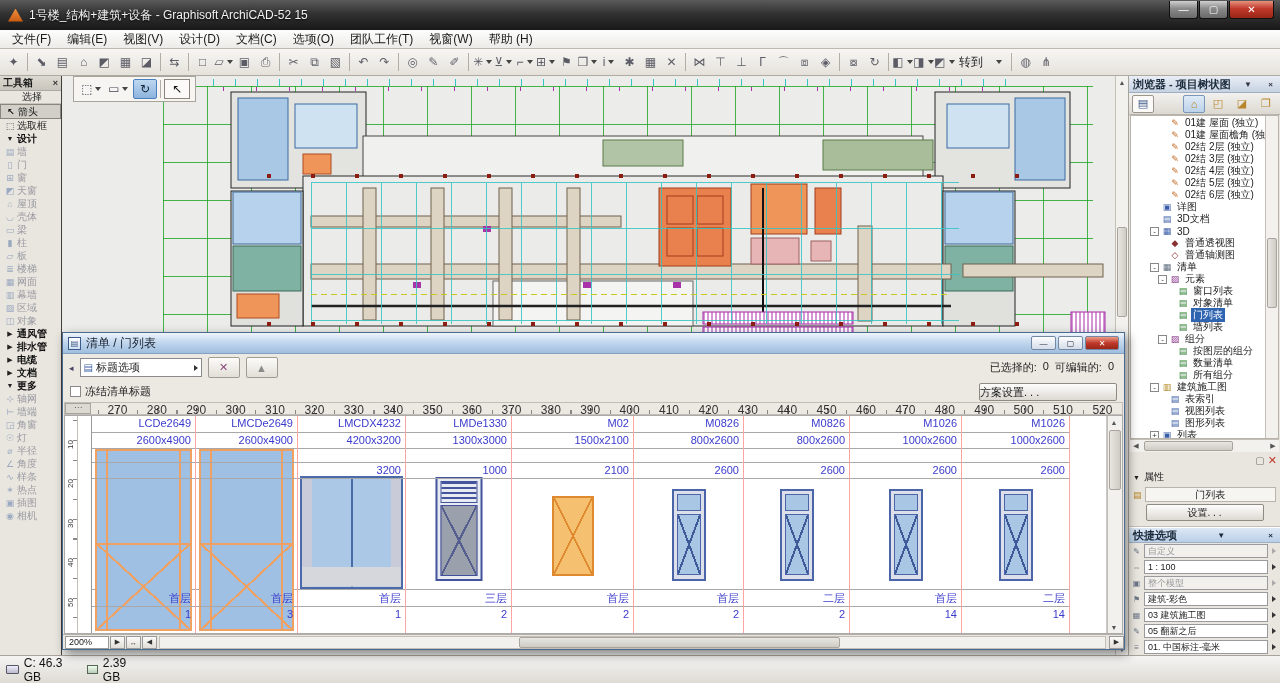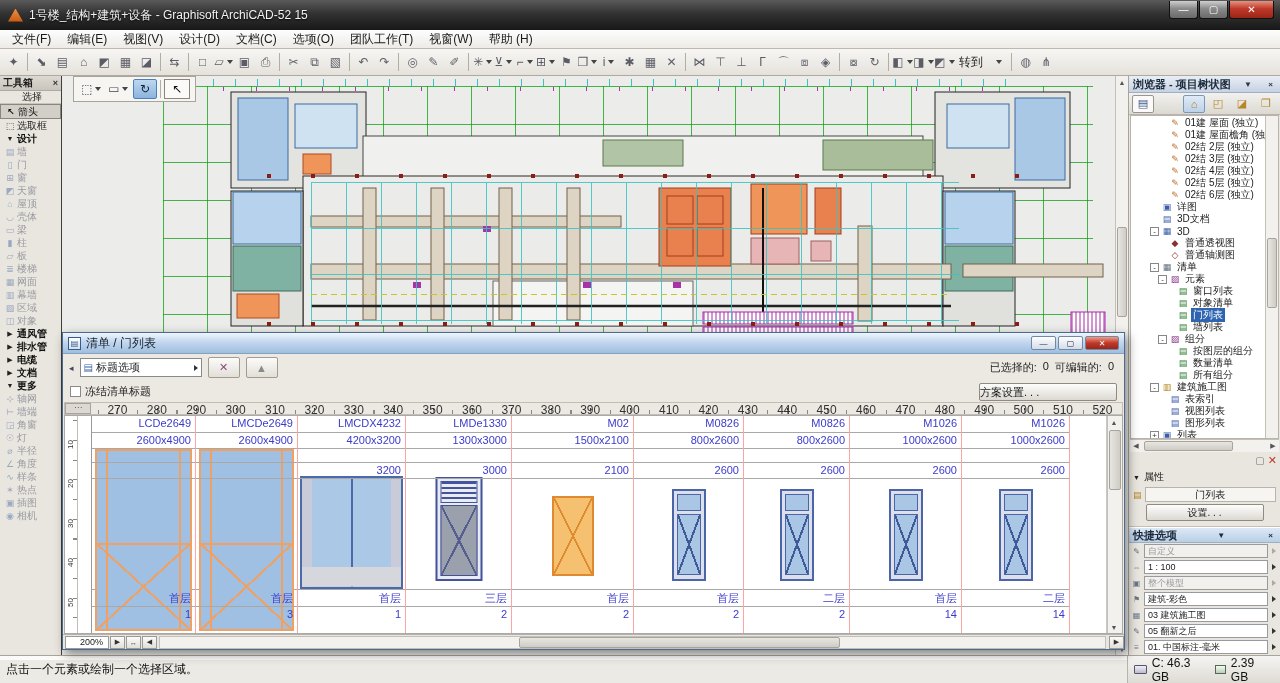--- a/index.html
+++ b/index.html
@@ -167,21 +167,21 @@
     linear-gradient(to top right,transparent calc(50% - 1px),#e08a30 calc(50% - 1px),#e08a30 calc(50% + 1px),transparent calc(50% + 1px)),
     linear-gradient(to bottom right,transparent calc(50% - 1px),#e08a30 calc(50% - 1px),#e08a30 calc(50% + 1px),transparent calc(50% + 1px)),#f5c070}
   .pv-single{left:50%;transform:translateX(-50%);width:34px;top:73px;height:92px;background:#dde0ea;border:2px solid #4a66a8}
   .pv-single::before{content:"";position:absolute;left:3px;right:3px;top:3px;height:15px;background:#a9c6e4;border:1px solid #4a66a8}
   .pv-single::after{content:"";position:absolute;left:3px;right:3px;top:23px;bottom:4px;border:1px solid #4a66a8;background:
     linear-gradient(to top right,transparent calc(50% - 1px),#3f5a98 calc(50% - 1px),#3f5a98 calc(50% + 1px),transparent calc(50% + 1px)),
     linear-gradient(to bottom right,transparent calc(50% - 1px),#3f5a98 calc(50% - 1px),#3f5a98 calc(50% + 1px),transparent calc(50% + 1px)),#a9c6e4}
   .fw-vsb{width:15px;background:#f2f1ee;border-left:1px solid #c4c0b8;position:relative;flex:0 0 auto}
   .fw-vsb .thumb{position:absolute;left:1px;right:1px;top:14px;height:60px;background:linear-gradient(90deg,#e8e6e1,#cfccc5);border:1px solid #a8a49c;border-radius:2px}
   .fw-bottom{height:15px;background:#e8e6e1;border-top:1px solid #b5b1a9;display:flex;align-items:center;flex:0 0 auto}
-  .zoombox{width:44px;height:13px;background:#fff;border:1px solid #9a9a9a;font-size:9px;padding-left:14px;margin-left:2px}
+  .zoombox{width:44px;height:13px;background:#fff;border:1px solid #9a9a9a;font-size:9px;padding-left:3px;margin-left:2px}
   .zbtn{width:15px;height:13px;border:1px solid #9a9a9a;background:linear-gradient(#fcfbf9,#e2dfd8);font-size:7px;display:flex;align-items:center;justify-content:center;color:#333;margin-left:1px}
   .fw-hsb{flex:1;position:relative;height:13px;margin:0 2px;background:#f2f1ee;border:1px solid #c4c0b8}
   .fw-hsb .thumb{position:absolute;top:0;bottom:0;left:38%;width:34%;background:linear-gradient(#e8e6e1,#cfccc5);border:1px solid #a8a49c;border-radius:2px}
 
   
   .statusbar{position:absolute;left:0;right:0;bottom:0;height:28px;background:linear-gradient(#f5f4f2,#dedbd4);border-top:1px solid #a8a49c;display:flex;align-items:stretch}
   .status-msg{flex:1;border-right:1px solid #b8b4ac;display:flex;align-items:center;padding-left:6px;font-size:12px;color:#111;background:linear-gradient(#fcfbf9 0 4px,#eceae5 4px)}
   .status-right{width:152px;display:flex;align-items:center;gap:5px;padding:0 6px;font-size:12px;color:#111}
   .mini-drive{width:13px;height:9px;border:1px solid #556;background:linear-gradient(#eef,#bbc);border-radius:1px}
   .mini-ram{width:11px;height:9px;border:1px solid #565;background:linear-gradient(#efe,#bcb)}
@@ -977,21 +977,21 @@
           <div class="r r-pvrow"></div>
           <div class="r r-floor">首层</div>
           <div class="r r-count">1</div>
           <div class="pv pv-sliding"></div>
         </div>
 
         <div class="col">
           <div class="r r-id">LMDe1330</div>
           <div class="r r-size">1300x3000</div>
           <div class="r r-blank"></div>
-          <div class="r r-h">3000</div>
+          <div class="r r-h">1000</div>
           <div class="r r-pvrow"></div>
           <div class="r r-floor">三层</div>
           <div class="r r-count">2</div>
           <div class="pv pv-louver"></div>
         </div>
 
         <div class="col">
           <div class="r r-id">M02</div>
           <div class="r r-size">1500x2100</div>
           <div class="r r-blank"></div>
@@ -1060,20 +1060,19 @@
     <span class="zbtn">↔</span>
     <span class="zbtn">◀</span>
     <span class="fw-hsb">
         <span class="thumb"></span>
       </span>
     <span class="zbtn">▶</span>
   </div>
 </div>
 
 <div class="statusbar">
-  <div class="status-msg">点击一个元素或绘制一个选择区域。</div>
   <div class="status-right">
     <span class="mini-drive"></span>
     <span>C: 46.3 GB</span>
     <span class="mini-ram"></span>
     <span>2.39 GB</span>
   </div>
 </div>
 
 </body></html>

